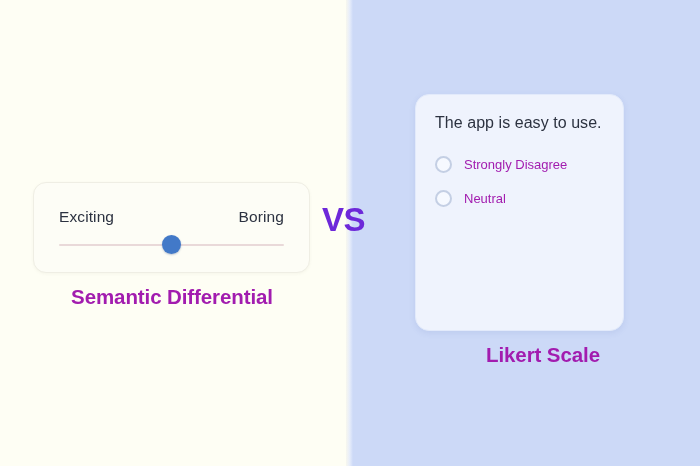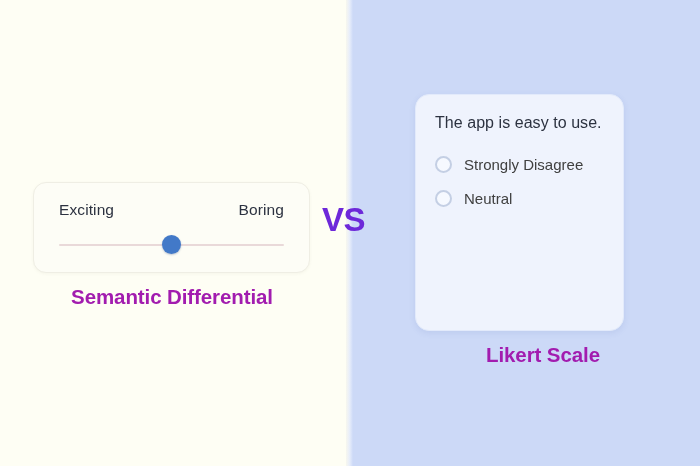--- a/index.html
+++ b/index.html
@@ -66,20 +66,21 @@
     right: 25px;
     top: 18px;
     display: flex;
     justify-content: space-between;
     align-items: baseline;
   }
   .sd-pole {
     font-size: 15.5px;
     color: #2c3240;
     letter-spacing: 0.1px;
+    margin-top: 7px;
   }
   .sd-slider {
     position: absolute;
     left: 25px;
     right: 25px;
     top: 52px;
     height: 20px;
   }
   .sd-track {
     position: absolute;
@@ -189,22 +190,22 @@
     top: 50%;
     width: 5px;
     height: 5px;
     margin-left: -2.5px;
     margin-top: -2.5px;
     border-radius: 50%;
     background: #ffffff;
   }
   .lk-label {
     margin-left: 12px;
-    font-size: 15px;
-    color: #404040;
+    font-size: 13px;
+    color: #a21caf;
     white-space: nowrap;
   }
 </style>
 </head>
 <body>
 
 <div class="stage">
 
   <div class="panel-left"></div>
   <div class="panel-right"></div>

